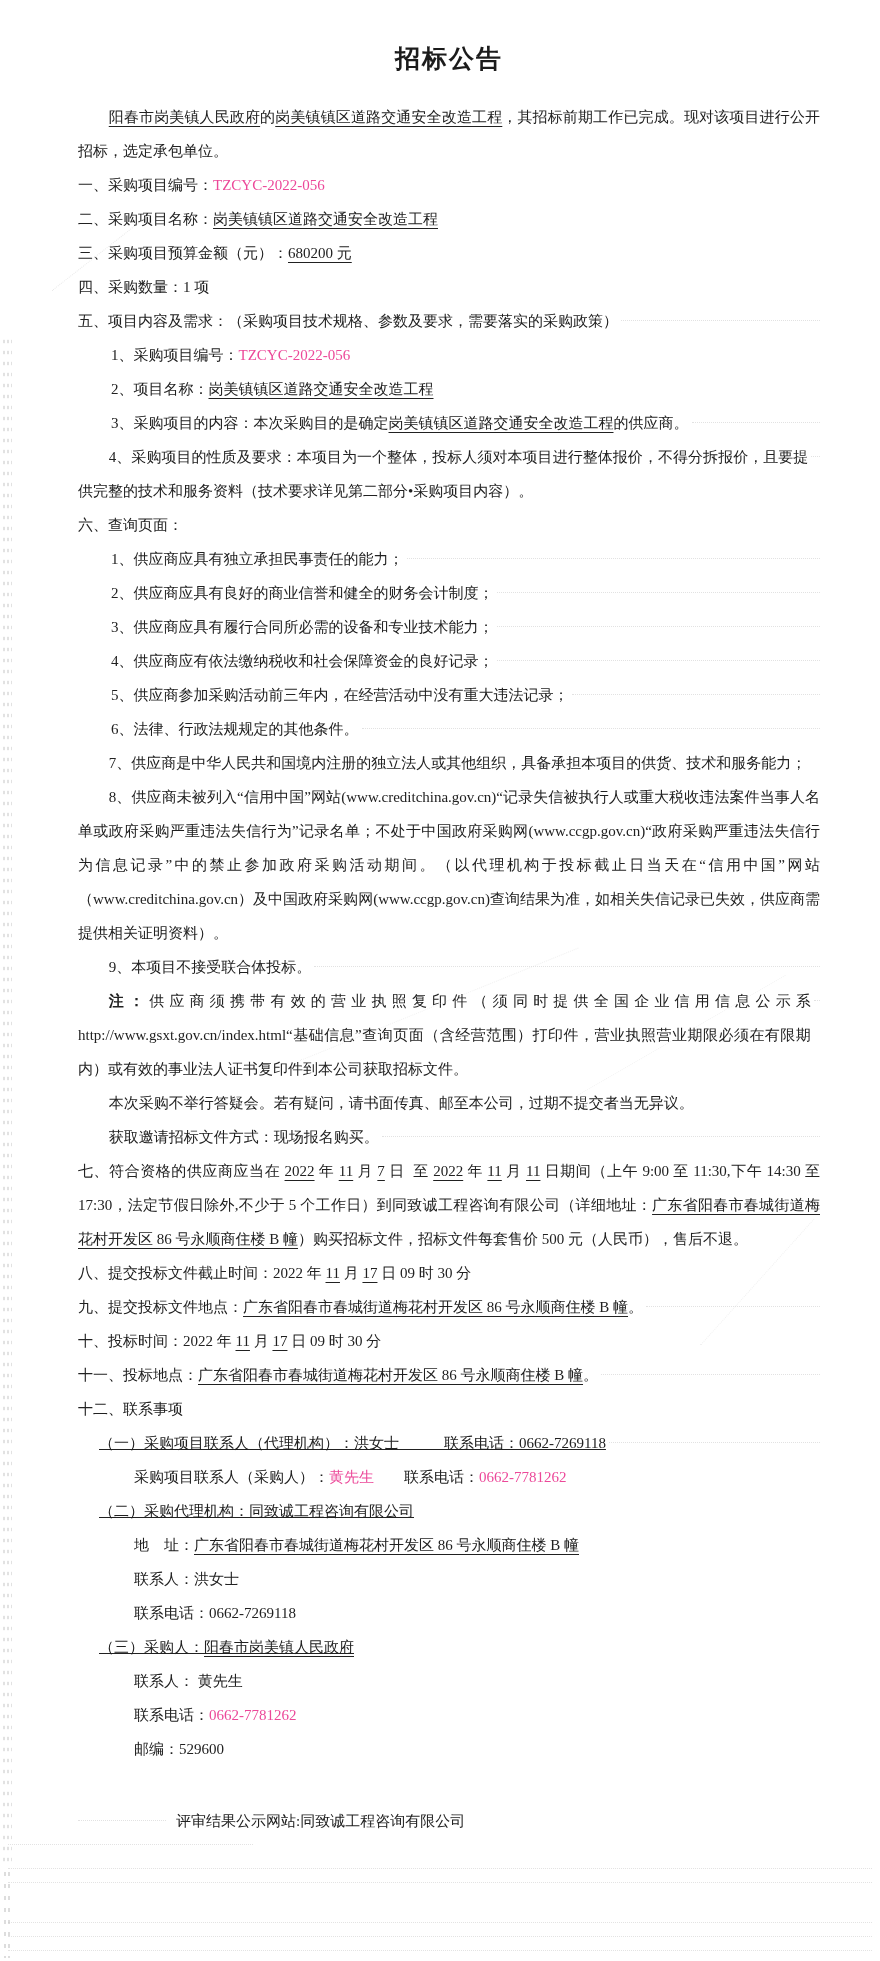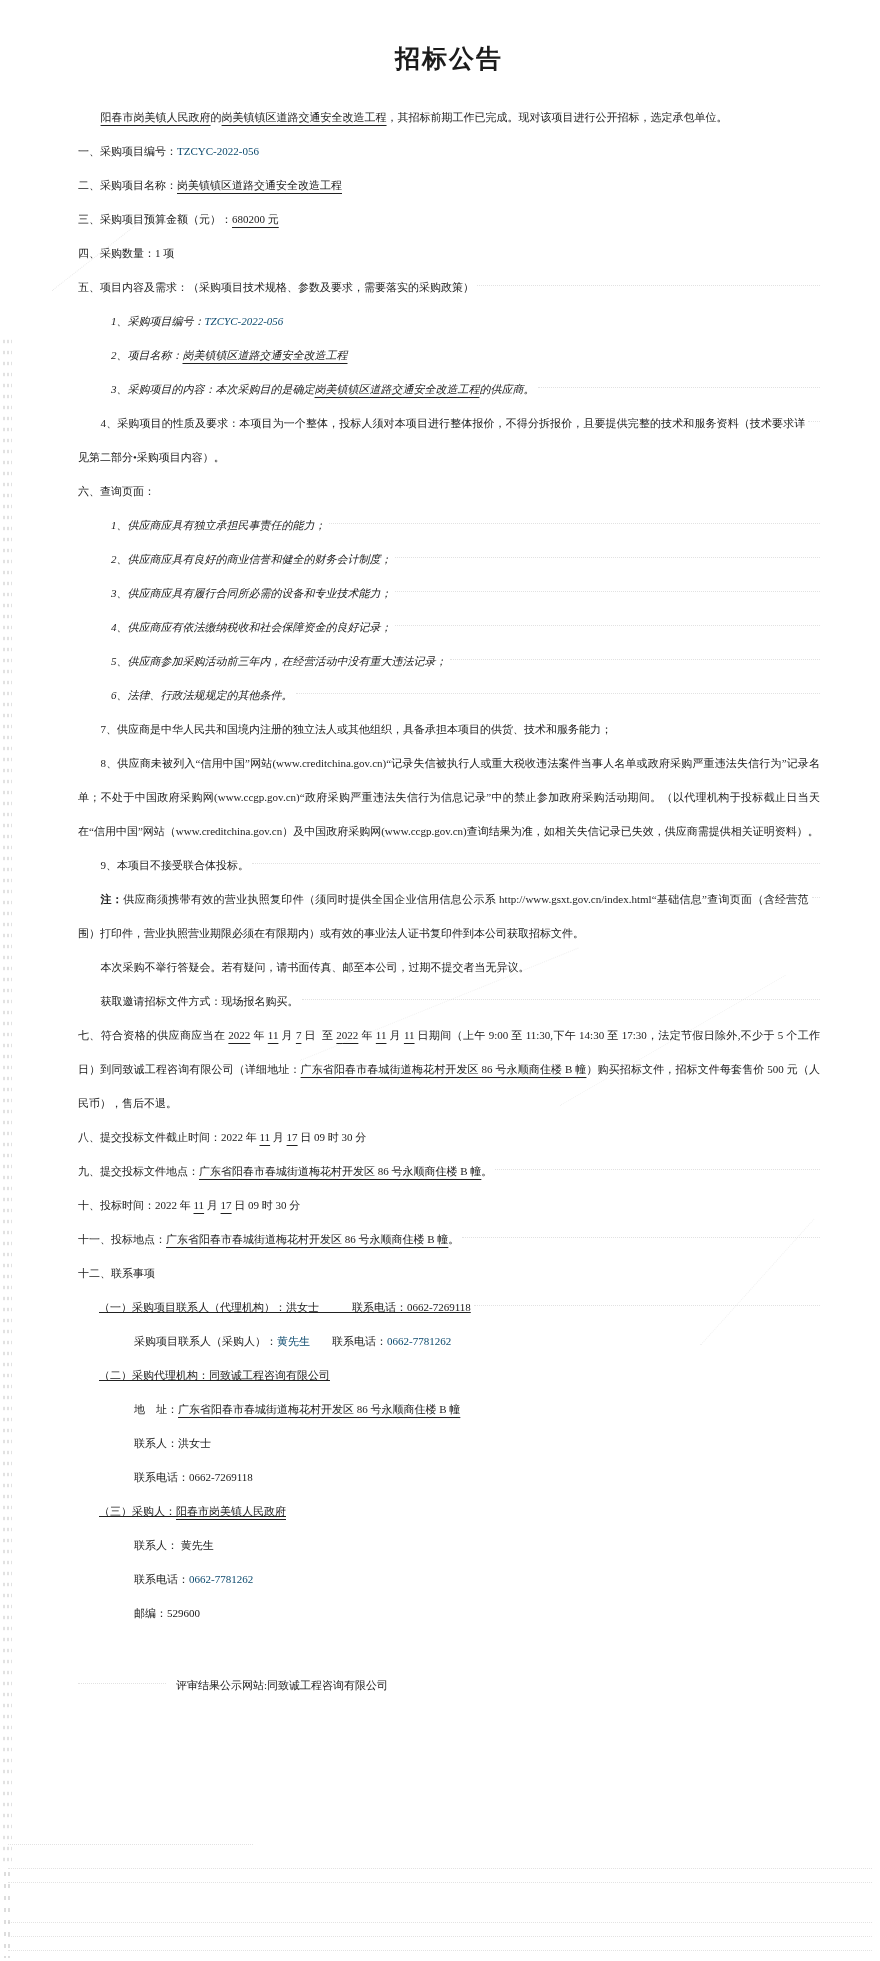--- a/index.html
+++ b/index.html
@@ -6,38 +6,38 @@
   body{
     width:880px;height:1961px;position:relative;overflow:hidden;
     font-family:"Liberation Serif","DejaVu Serif",serif;
     color:#212121;
   }
   .page{position:absolute;inset:0;padding:42px 60px 0 78px;box-sizing:border-box;}
   .title{
     font-size:25px;font-weight:700;text-align:center;
     margin:0 0 24px 0;line-height:34px;letter-spacing:2px;color:#1b1b1b;
   }
-  .line{display:flex;align-items:baseline;line-height:34px;font-size:11px;}
+  .line{display:flex;align-items:baseline;line-height:34px;font-size:15px;}
   .line .txt{flex:0 1 auto;min-width:0;text-align:justify;white-space:pre-wrap;}
   .st-para .txt{text-indent:2.05em;}
-  .st-sub{padding-left:33px;font-style:italic;}
+  .st-sub{padding-left:33px;}
   .st-paren{padding-left:21px;text-decoration:underline;}
   .st-sub2{padding-left:56px;}
   .st-footer{margin-top:38px;}
   .st-footer::before{
     content:"";flex:0 0 88px;border-bottom:1.6px dotted #cfcfcf;
     opacity:.6;transform:translateY(-5px);margin-right:10px;
   }
   .tail::after{
     content:"";flex:1 1 14px;border-bottom:1.6px dotted #c6c6c6;
     opacity:.5;transform:translateY(-5px);margin-left:3px;
   }
   .u{text-decoration:underline;text-underline-offset:4px;text-decoration-thickness:1px;}
   .b{font-weight:700;}
-  .m{color:#0c4a6e;}
+  .m{color:#ec4899;}
   
   .art{position:absolute;pointer-events:none;}
   .dotted-h{height:0;border-top:1.6px dotted #cdcdcd;opacity:.55;}
   .dotted-d{height:0;border-top:1.6px dotted #d2d2d2;opacity:.45;}
   #art-col-left{
     left:2px;top:336px;width:10px;height:1530px;opacity:.3;
     background-image:radial-gradient(#9f9f9f 0.8px,transparent 0.9px);
     background-size:4px 11px;
   }
   #art-col-left2{

